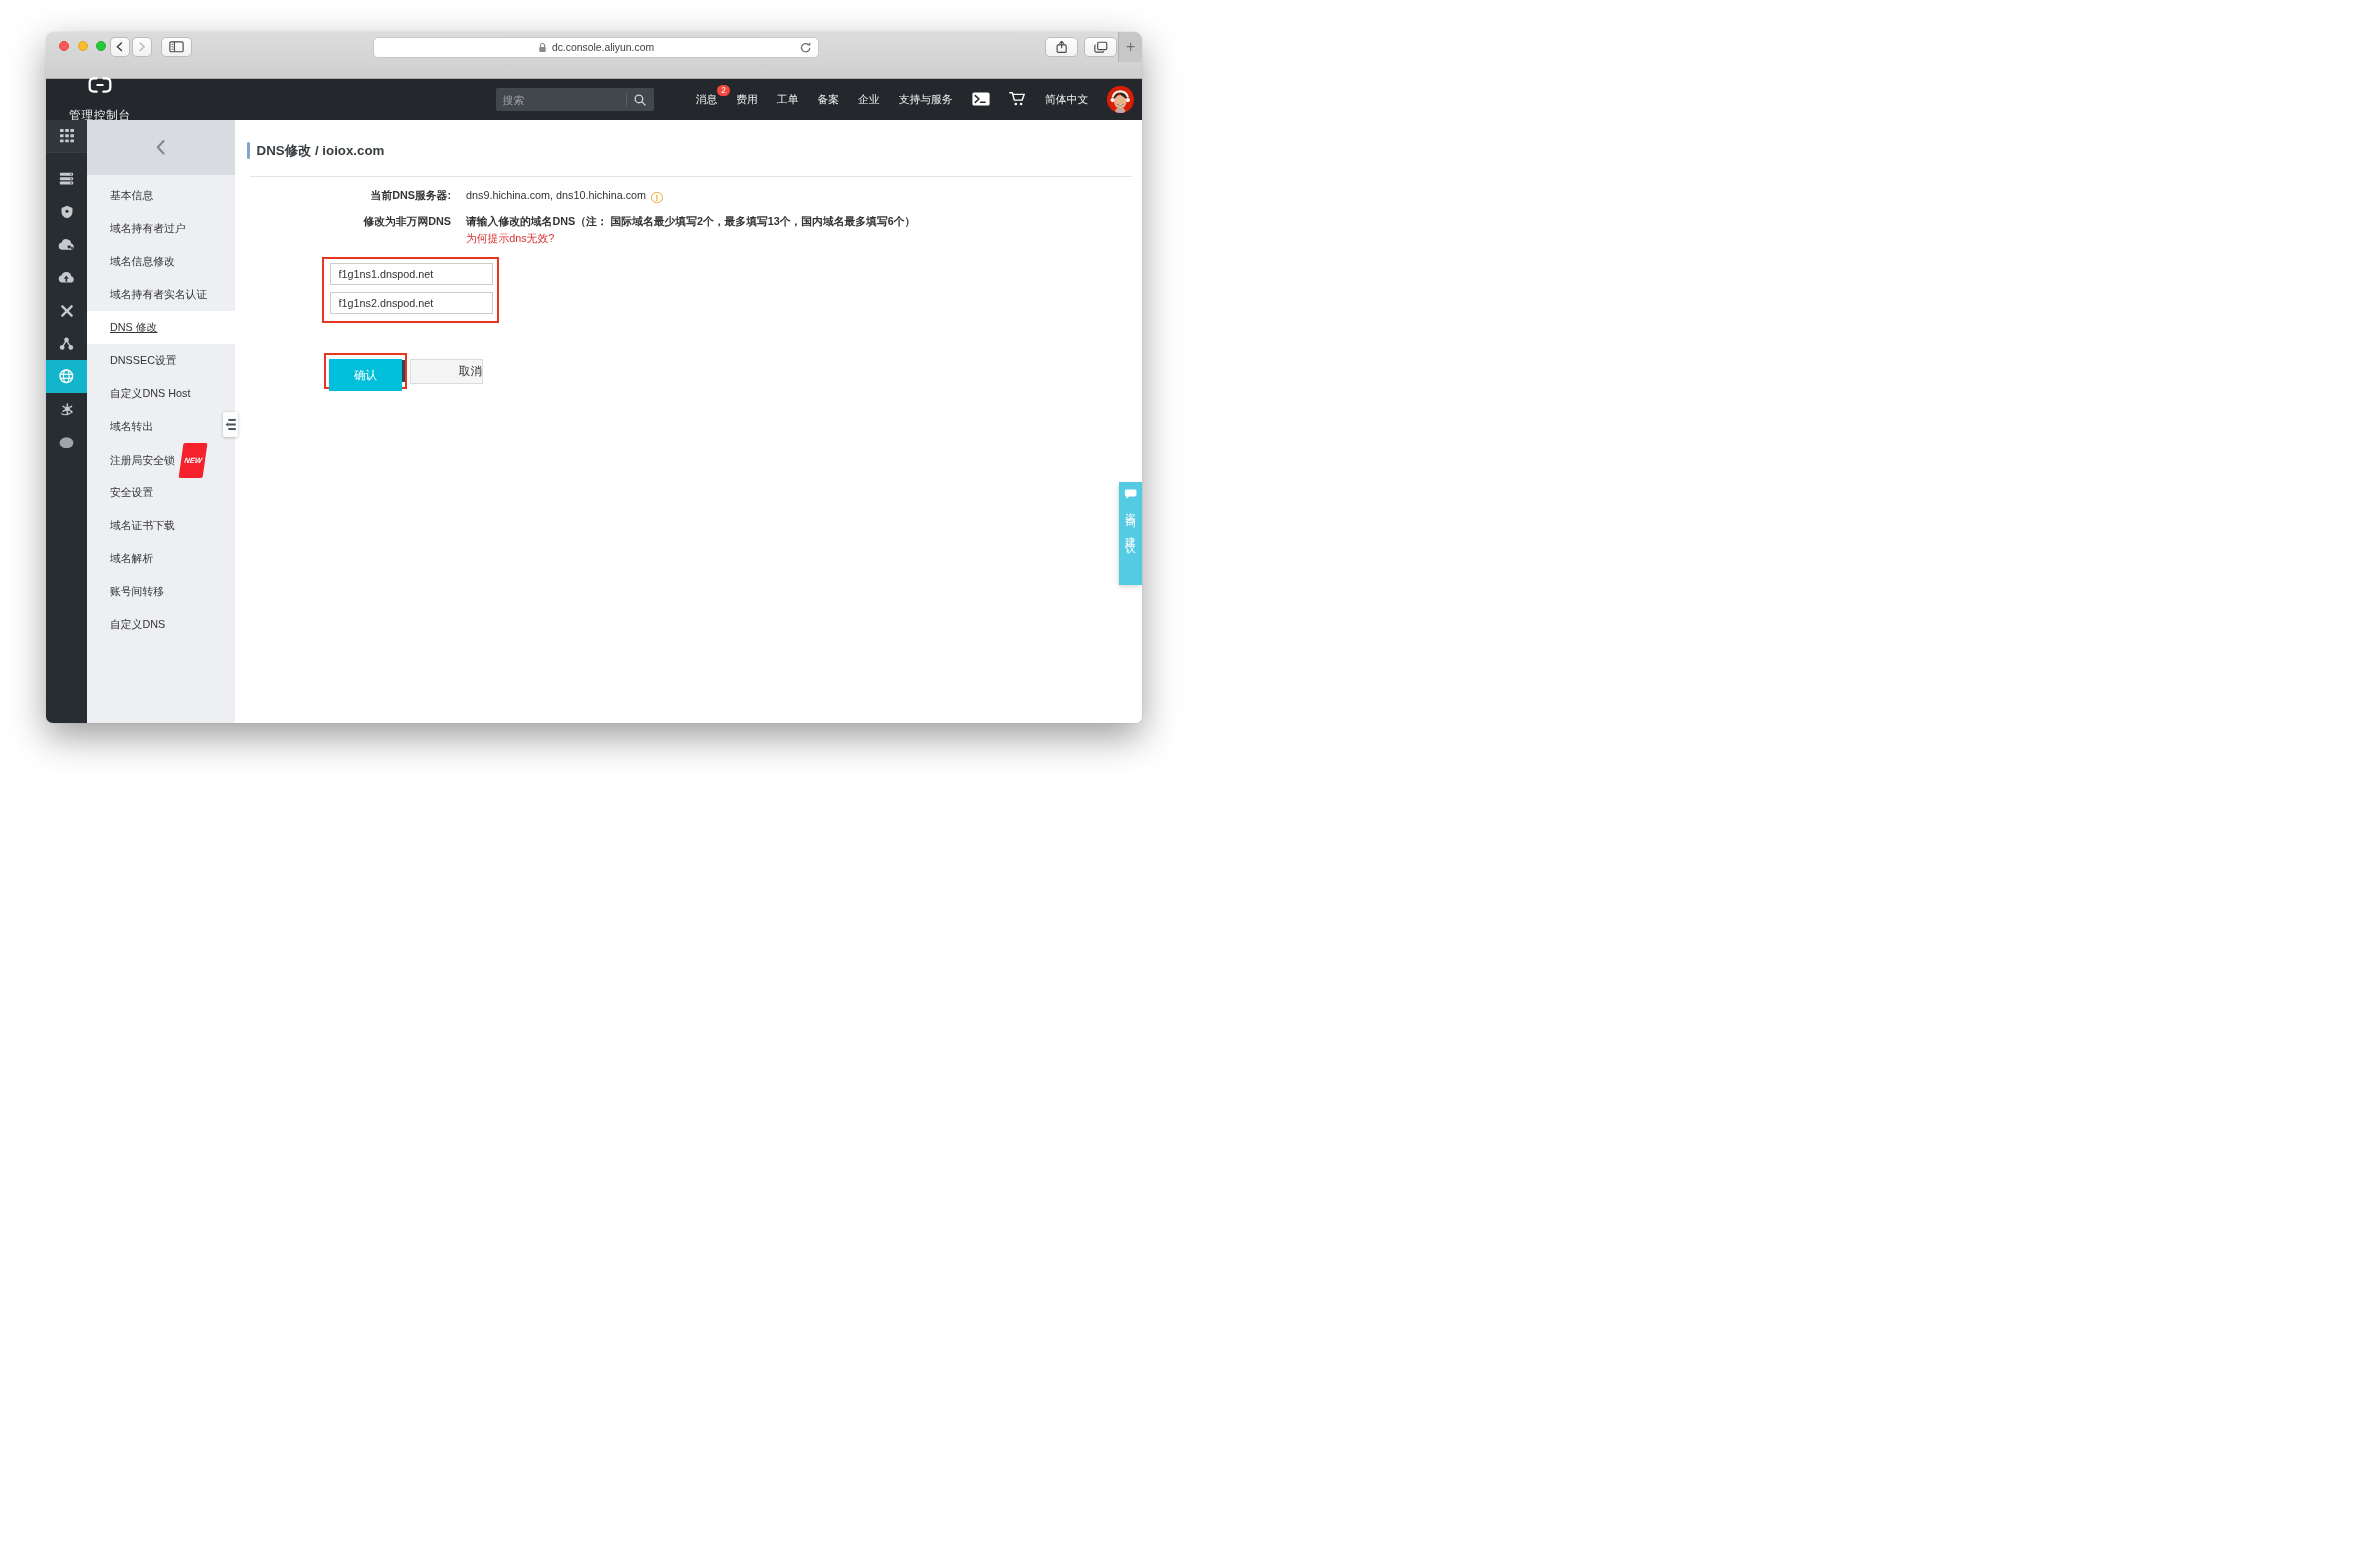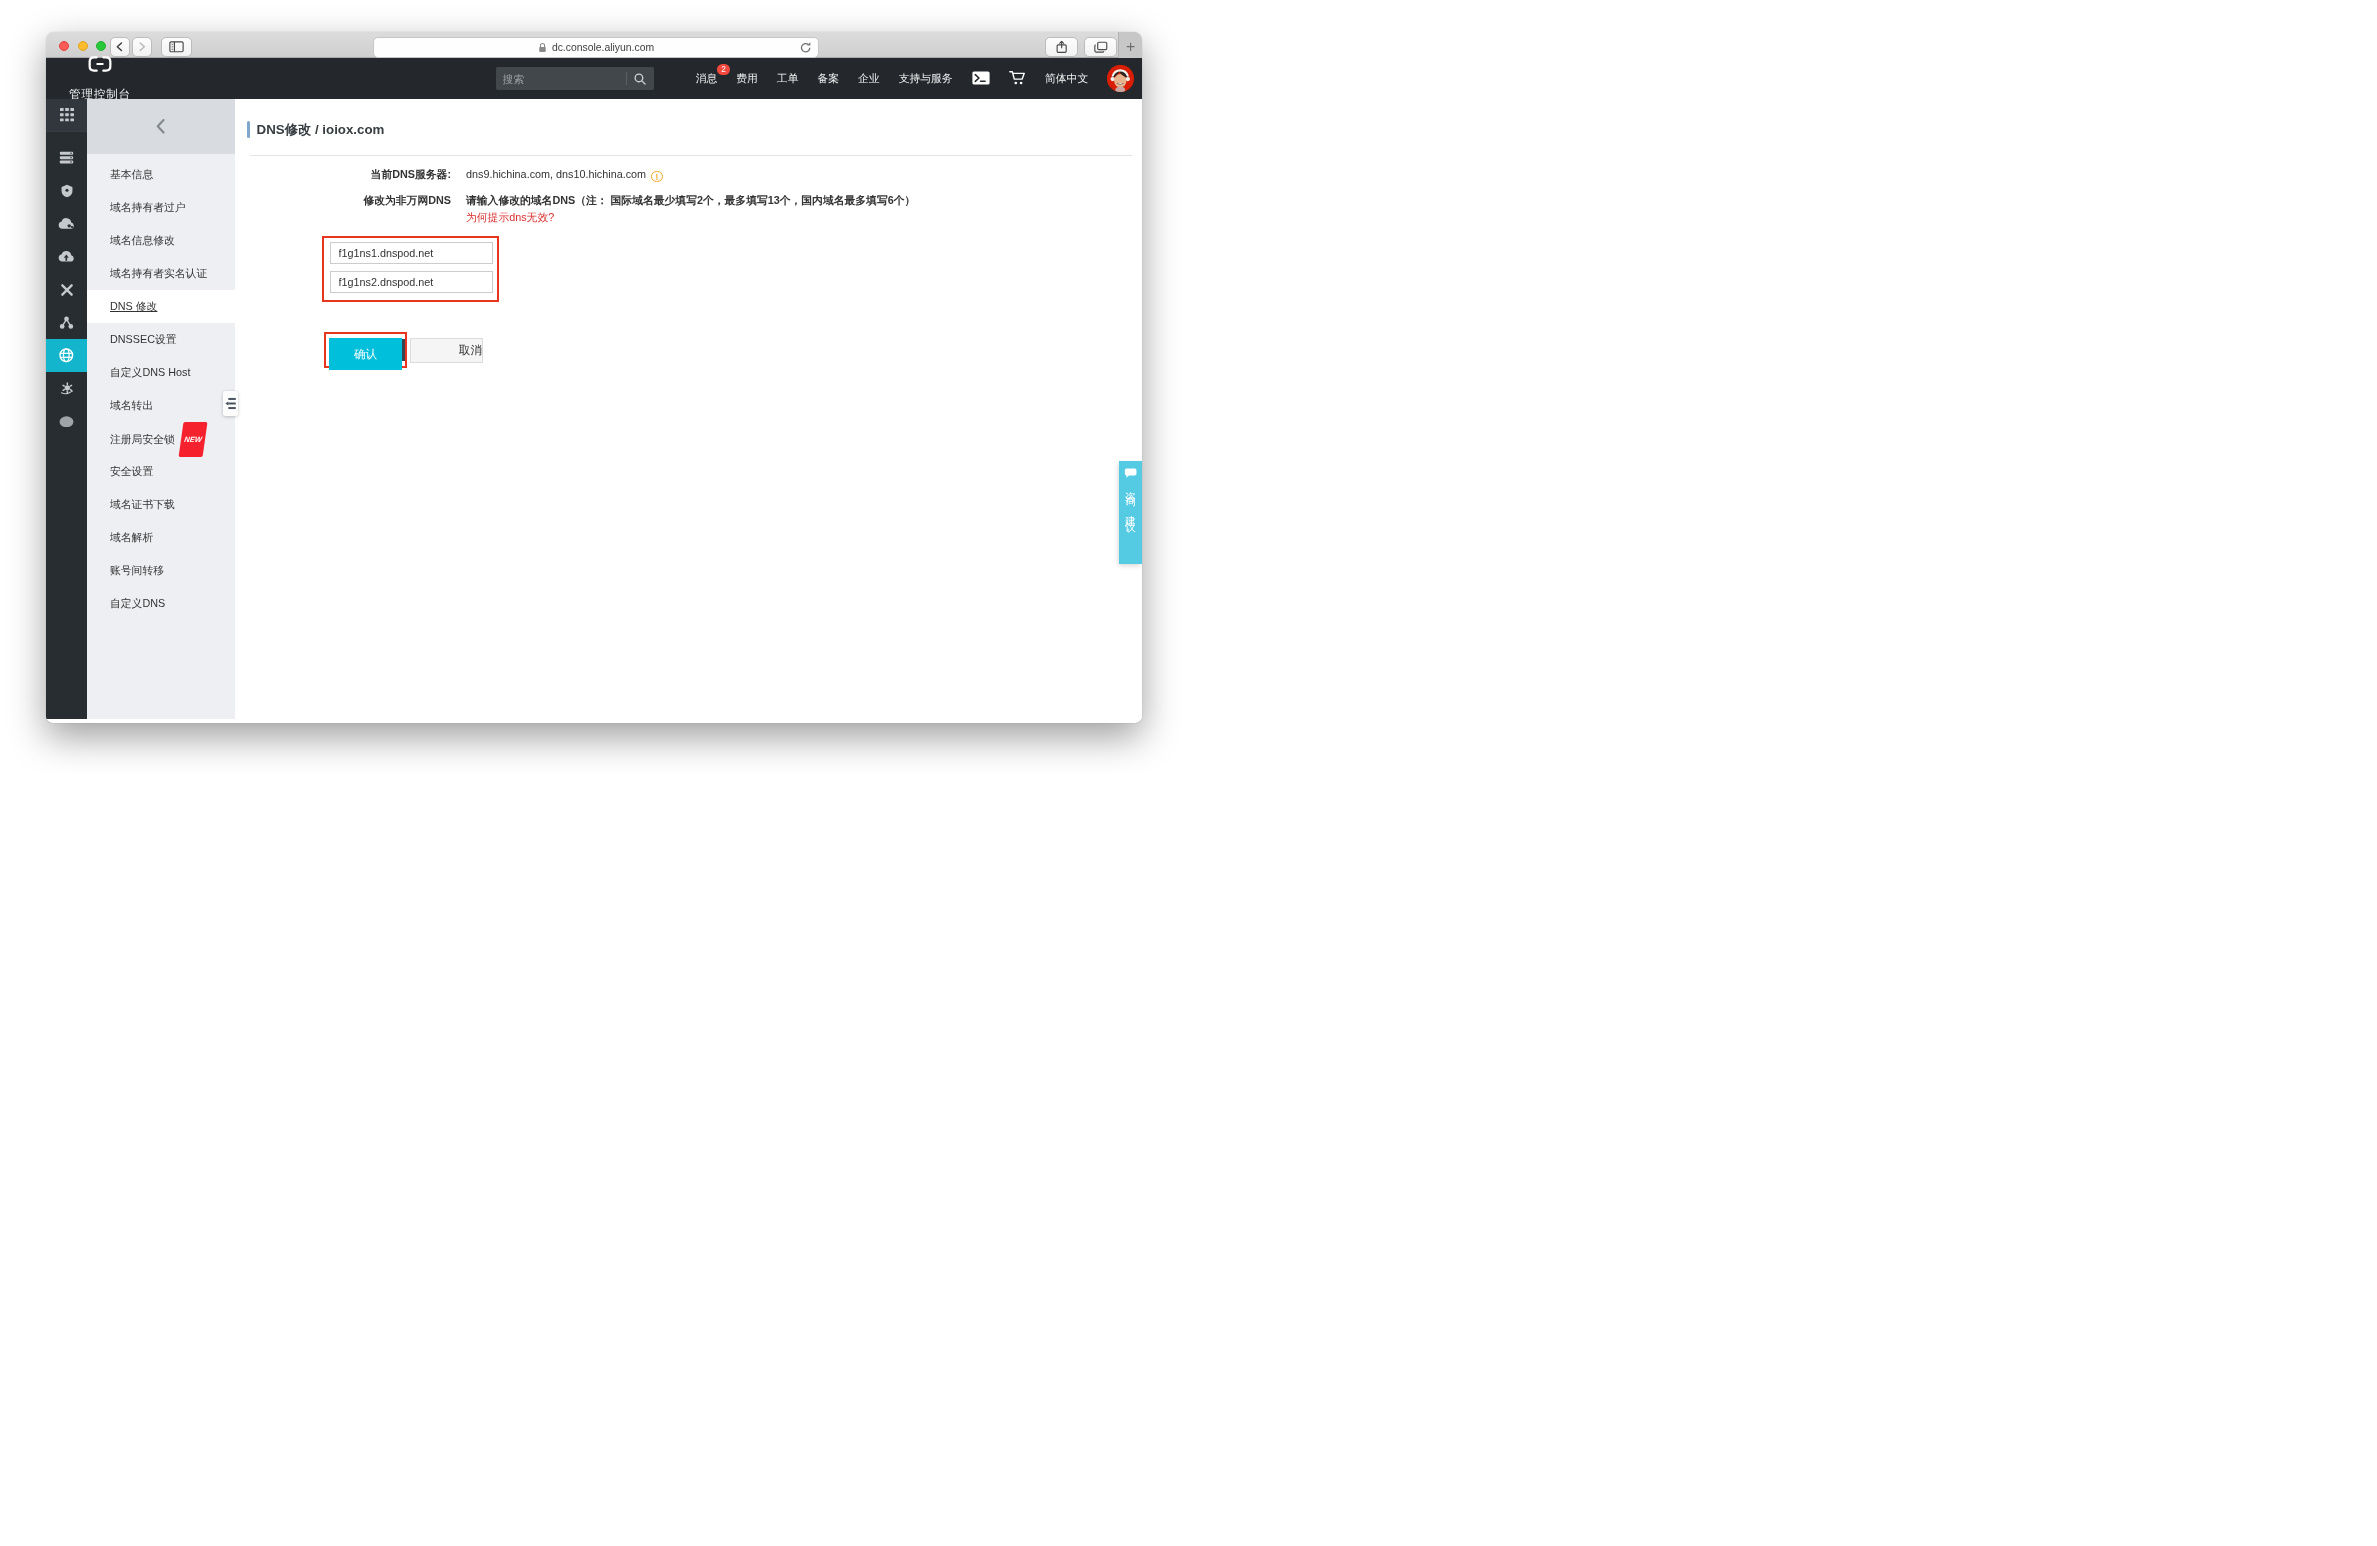--- a/index.html
+++ b/index.html
@@ -7,21 +7,21 @@
   body { font-family:"Liberation Sans","DejaVu Sans",sans-serif; }
   .page { position:relative; width:1189px; height:773px; background:#fff; overflow:hidden; }
 
   .window {
     position:absolute; left:46px; top:32px; width:1096px; height:691px;
     border-radius:8.3px 8.3px 6.6px 6.6px; overflow:hidden; background:#fff;
     box-shadow:0 13.3px 37px rgba(0,0,0,.38), 0 0 0.8px rgba(0,0,0,.45);
   }
 
   
-  .titlebar { position:relative; height:26px;
+  .titlebar { position:relative; height:47px;
     background:linear-gradient(#dcdcdc,#cfcfcf); border-bottom:0.8px solid #a9a9a9; }
   .light { position:absolute; top:9px; width:10px; height:10px; border-radius:50%; display:inline-block; }
   .light.red    { left:13.3px; background:#fc5b57; border:0.8px solid #e2443f; }
   .light.yellow { left:31.5px; background:#fdbc2e; border:0.8px solid #e0a322; }
   .light.green  { left:50px; background:#28c83b; border:0.8px solid #1eae2f; }
   .tb-btn { position:absolute; top:5px; height:20px; background:linear-gradient(#fdfdfd,#f2f2f2);
     border:0.8px solid #bcbcbc; border-radius:5px; display:flex; align-items:center; justify-content:center; padding:0; }
   .tb-back { left:64px;  width:20px; }
   .tb-fwd  { left:86px; width:20px; }
   .tb-side { left:115px; width:31px; }

